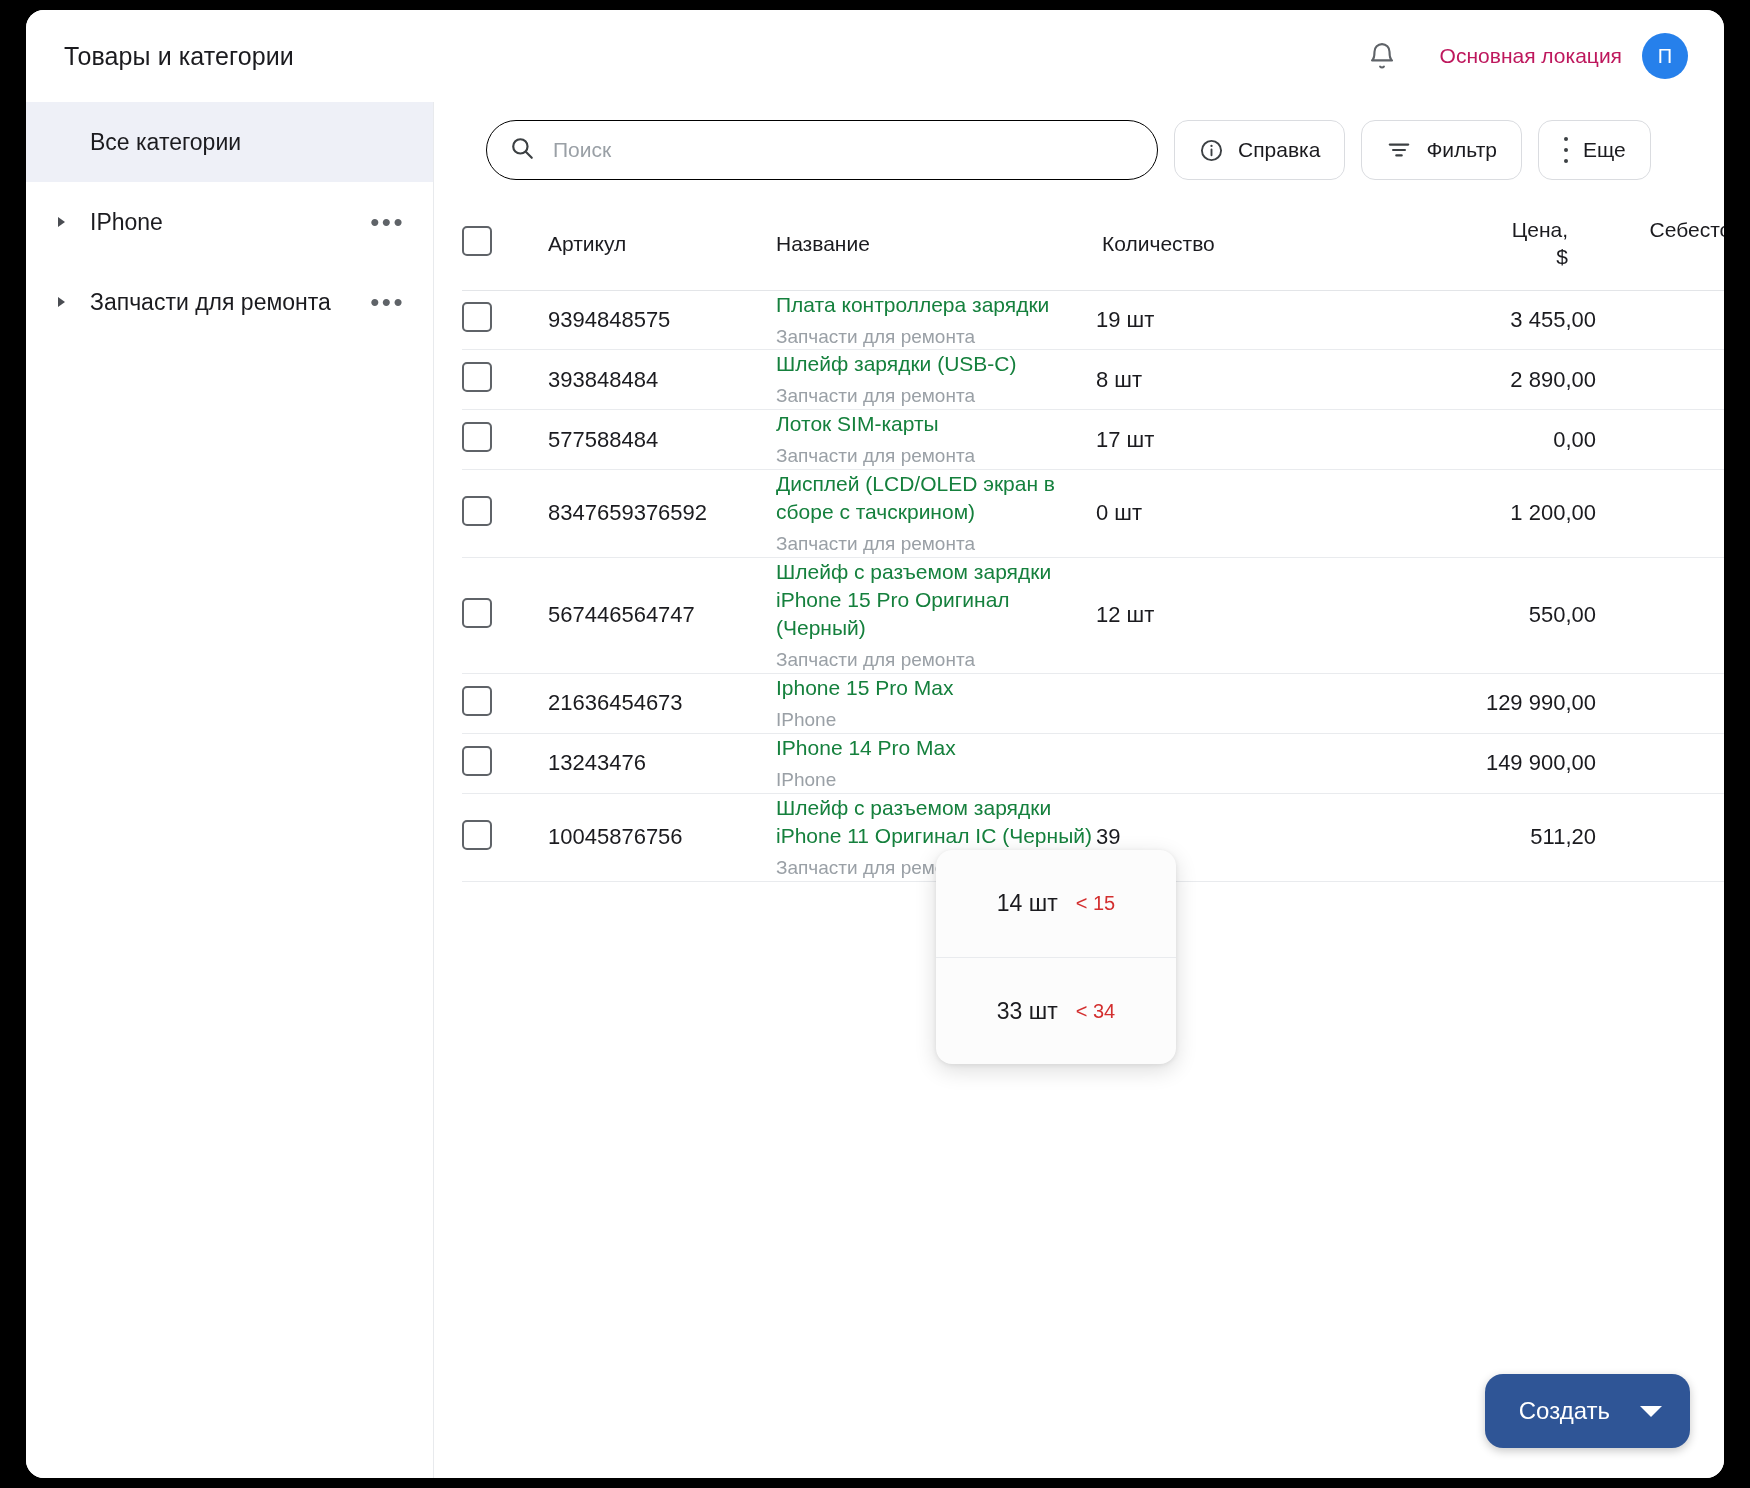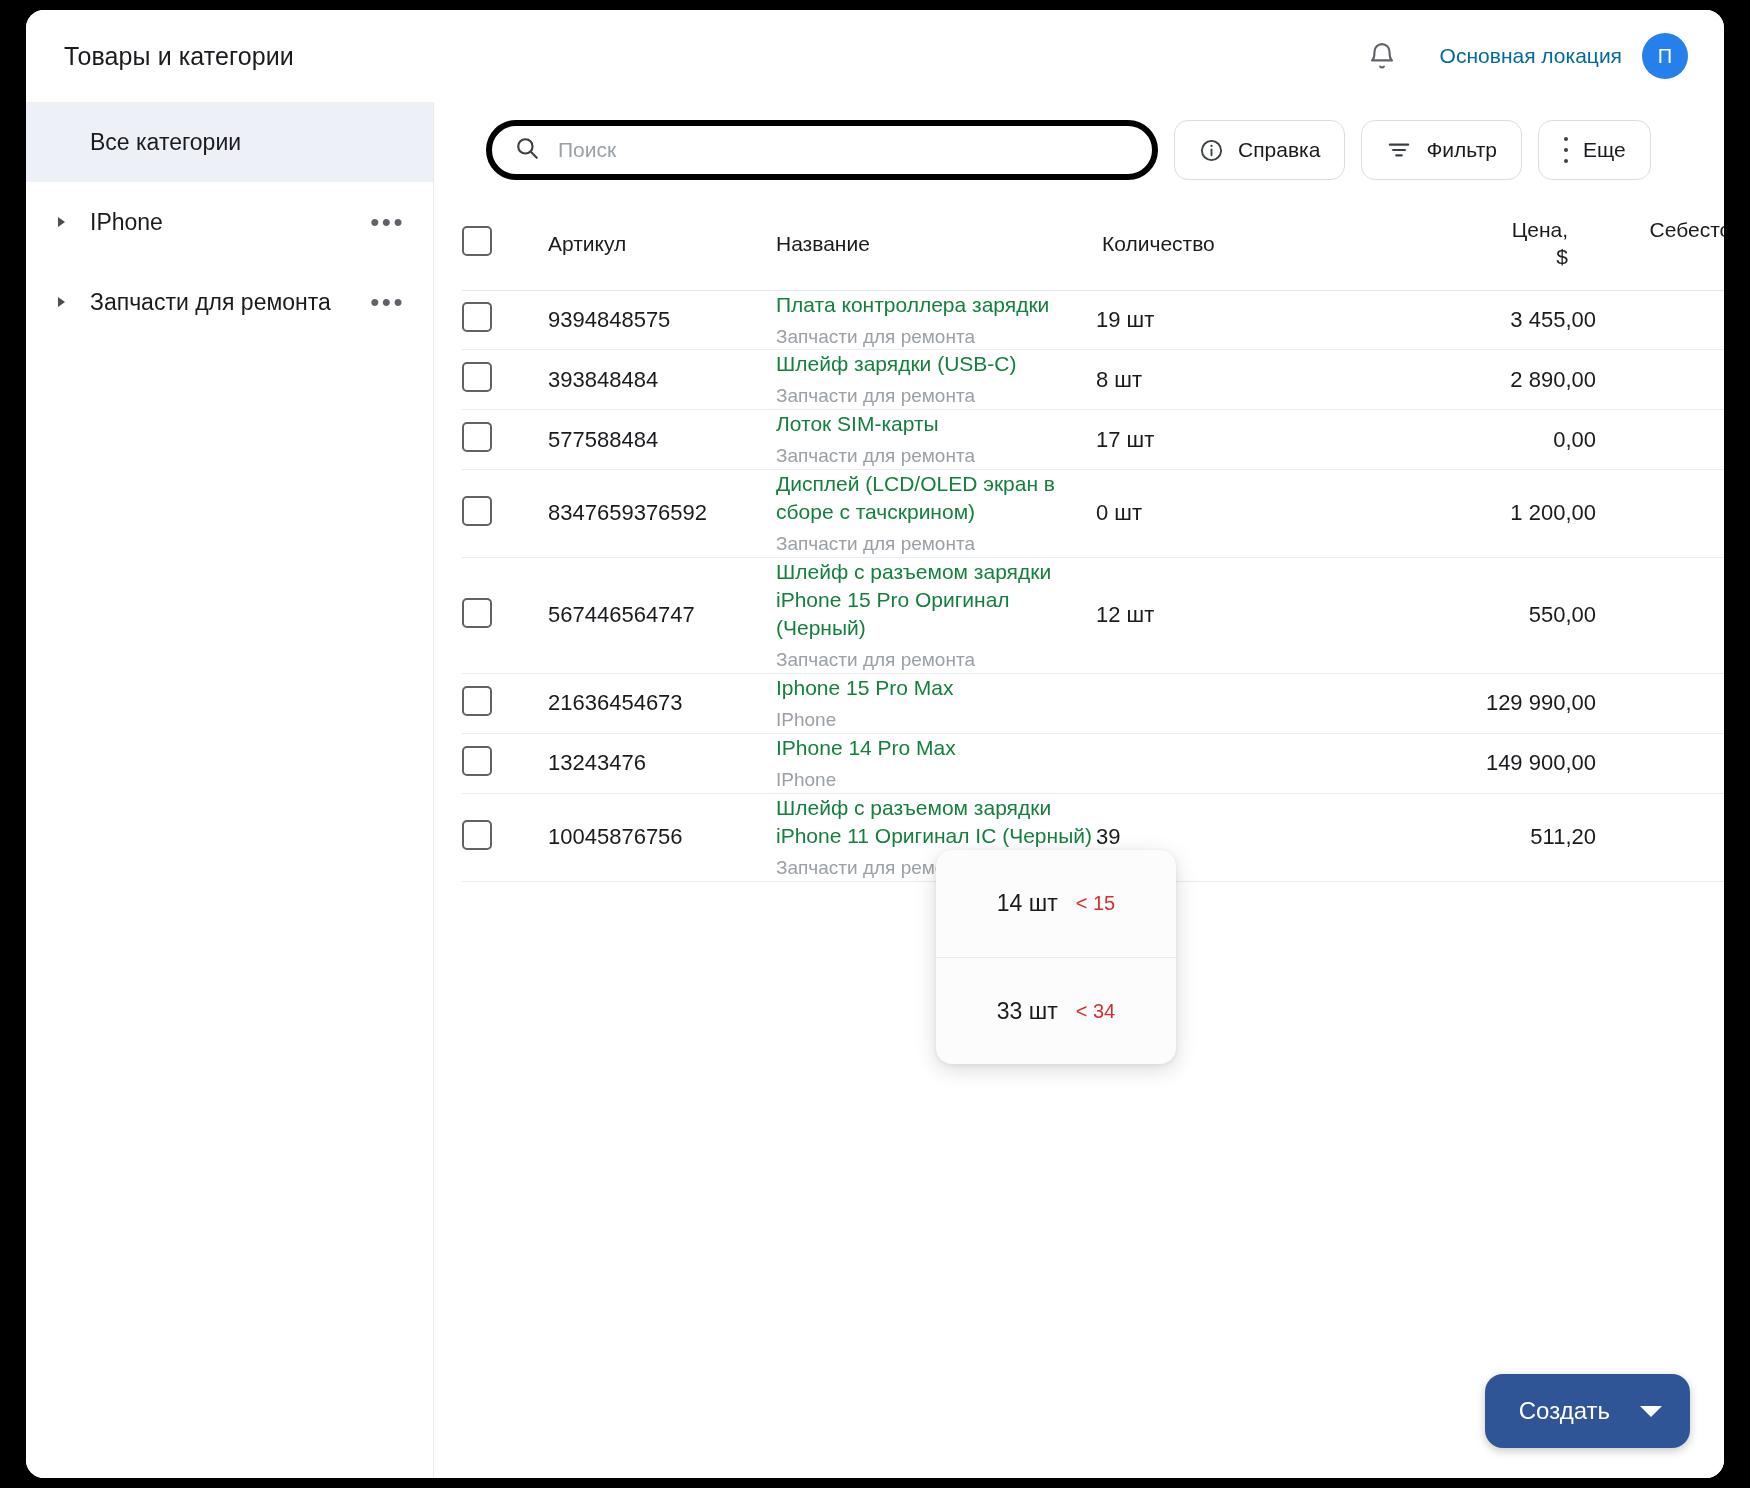--- a/index.html
+++ b/index.html
@@ -46,21 +46,21 @@
   .bell-btn {
     width: 44px; height: 44px;
     display: flex; align-items: center; justify-content: center;
     border-radius: 50%;
     cursor: pointer;
   }
   .bell-btn svg { display: block; }
 
   .location-label {
     font-size: 21px;
-    color: #0369a1;
+    color: #be185d;
     margin-left: 36px;
     margin-right: 20px;
     white-space: nowrap;
   }
   .avatar {
     width: 46px; height: 46px;
     border-radius: 50%;
     background: #2680eb;
     color: #fff;
     font-size: 20px;
@@ -135,21 +135,21 @@
     height: 96px;
     flex: 0 0 96px;
     display: flex;
     align-items: center;
     padding: 0 28px 0 52px;
     gap: 16px;
   }
   .search-box {
     flex: 1 1 auto;
     height: 60px;
-    border: 6px solid #000000;
+    border: 1px solid #000000;
     border-radius: 30px;
     display: flex;
     align-items: center;
     padding: 14px 22px;
     max-width: 672px;
     cursor: text;
   }
   .search-box svg { flex: 0 0 auto; }
   .search-input {
     border: none;

